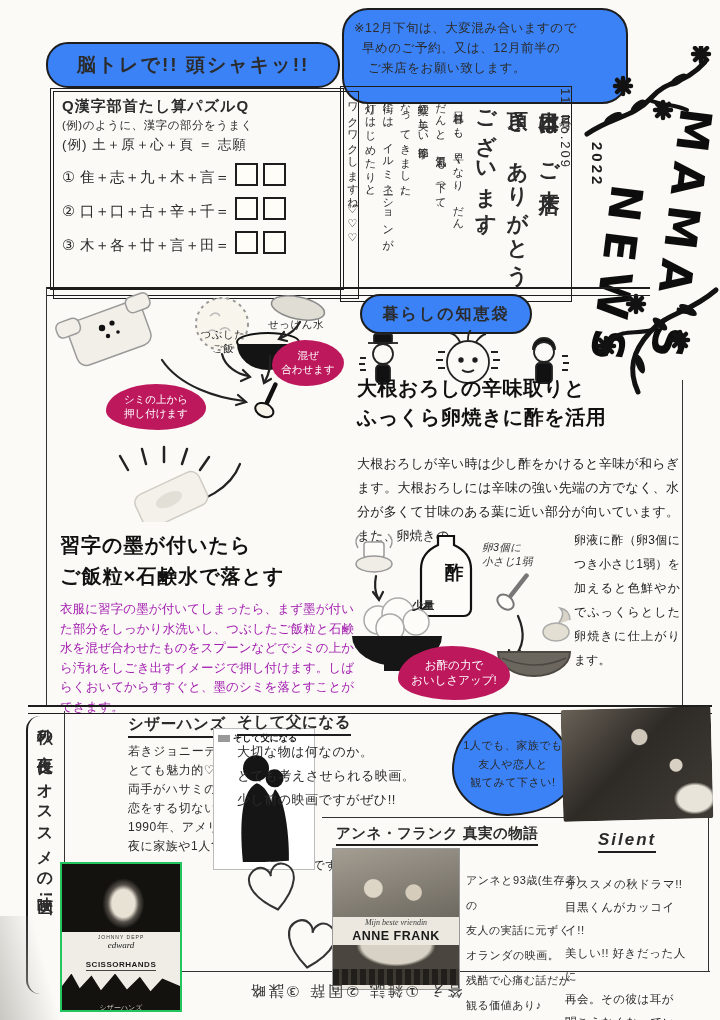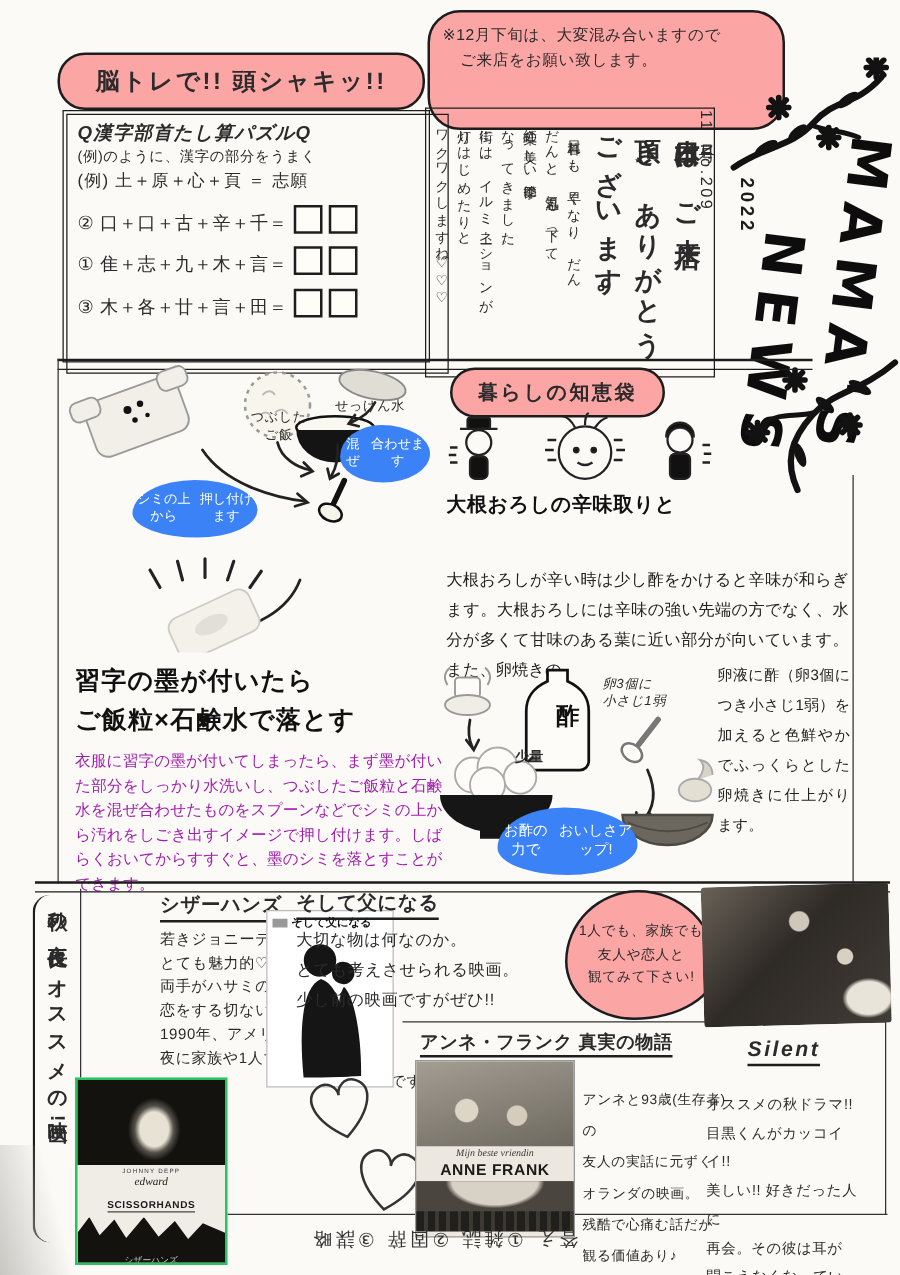--- a/index.html
+++ b/index.html
@@ -1,61 +1,62 @@
 <!DOCTYPE html>
 <html><head>
 <meta charset="utf-8">
 <style>
   html,body{margin:0;padding:0;}
   body{width:720px;height:1020px;background:#f3f2ee;font-family:"Liberation Sans","DejaVu Sans",sans-serif;color:#1d1d1d;}
   #paper{position:relative;width:720px;height:1020px;background:#fbfaf6;overflow:hidden;}
   .abs{position:absolute;}
-  .cloud{border:2px solid #1d1d1d;background:#fca5a5;}
+  .cloud{border:2px solid #1d1d1d;background:#3b82f6;}
   .vtext{writing-mode:vertical-rl;text-orientation:mixed;}
   .hand{color:#2b2b2b;letter-spacing:.5px;}
   .hr2{border-top:2.5px solid #1d1d1d;border-bottom:1.2px solid #1d1d1d;height:6px;}
   .vline{width:0;border-left:1.5px solid #333;}
-  .blackbubble{background:#3b82f6;color:#fff;display:flex;flex-direction:row;align-items:center;justify-content:center;text-align:center;line-height:1.3;}
+  .blackbubble{background:#be185d;color:#fff;display:flex;flex-direction:column;align-items:center;justify-content:center;text-align:center;line-height:1.3;}
   .sq{display:inline-block;width:19px;height:19px;border:2px solid #1d1d1d;margin-left:5px;vertical-align:-4px;background:#fffdf8;}
   .ptitle{font-weight:bold;color:#111;}
   .ul2{border-bottom:2.2px solid #1d1d1d;padding-bottom:1px;display:inline-block;}
   .note-line{font-size:12px;line-height:19px;color:#2b2b2b;letter-spacing:.5px;}
   #masthead-title{writing-mode:vertical-rl;font-family:"DejaVu Sans",sans-serif;font-weight:bold;font-size:44px;letter-spacing:10px;line-height:1.35;transform:rotate(7deg);color:#0d0d0d;}
   #masthead-title span{display:block;}
   #masthead-title .t2{margin-top:84px;}
   .gmain{font-size:21px;line-height:1.5;font-weight:bold;letter-spacing:2px;}
   .gbody{font-size:11px;line-height:1.6;letter-spacing:1px;}
   .poster{overflow:hidden;}
 </style>
 </head>
 <body>
 
 <div id="paper">
 
   <div class="abs cloud hand" style="left:342px;top:8px;width:262px;height:76px;border-radius:26px;padding:8px 10px;font-size:12.5px;line-height:1.6;">
     <div>※12月下旬は、大変混み合いますので</div>
+    <div style="padding-left:8px;">早めのご予約、又は、12月前半の</div>
     <div style="padding-left:14px;">ご来店をお願い致します。</div>
   </div>
 
   <div class="abs cloud hand" style="left:46px;top:42px;width:290px;height:42px;border-radius:22px;display:flex;align-items:center;justify-content:center;font-size:19px;font-weight:bold;letter-spacing:2px;">
     <span>脳トレで!! 頭シャキッ!!</span>
   </div>
 
   <div class="abs" style="left:50px;top:88px;width:288px;height:196px;border:1.6px solid #1d1d1d;padding:2px;">
     <div class="hand" style="border:1.6px solid #1d1d1d;width:100%;height:100%;padding:5px 8px;">
-      <div style="font-size:15px;font-weight:bold;letter-spacing:1px;font-style:italic;">Q漢字部首たし算パズルQ</div>
+      <div style="font-size:15px;font-weight:bold;letter-spacing:1px;">Q漢字部首たし算パズルQ</div>
       <div style="font-size:11.5px;margin-top:2px;">(例)のように、漢字の部分をうまく</div>
       <div style="font-size:13.5px;margin-top:3px;letter-spacing:1px;">(例) 土＋原＋心＋頁 ＝ 志願</div>
+      <div style="font-size:14.5px;margin-top:9px;">
+        <span>①</span>
+        <span>隹＋志＋九＋木＋言＝</span><span class="sq"></span><span class="sq"></span>
+      </div>
       <div style="font-size:14.5px;margin-top:10px;">
         <span>②</span>
         <span>口＋口＋古＋辛＋千＝</span><span class="sq"></span><span class="sq"></span>
-      </div>
-      <div style="font-size:14.5px;margin-top:9px;">
-        <span>①</span>
-        <span>隹＋志＋九＋木＋言＝</span><span class="sq"></span><span class="sq"></span>
       </div>
       <div style="font-size:14.5px;margin-top:10px;">
         <span>③</span>
         <span>木＋各＋廿＋言＋田＝</span><span class="sq"></span><span class="sq"></span>
       </div>
     </div>
   </div>
 
   <div class="abs vtext hand" style="left:340px;top:86px;width:218px;height:198px;border:1.6px solid #1d1d1d;padding:8px 6px;overflow:hidden;">
     <div class="gmain">本日は、ご来店</div>
@@ -195,22 +196,23 @@
         <circle cx="119" cy="30" r="1.8" fill="#111"></circle>
       <path d="M106,40 q6,4 12,0" fill="none"></path>
       <path d="M82,22 h7 M80,30 h7 M82,38 h7 M142,22 h-7 M144,30 h-7 M142,38 h-7" stroke-width="2"></path>
       <path d="M188,8 a11,11 0 0 1 11,11 h-22 a11,11 0 0 1 11,-11" fill="#111"></path>
       <circle cx="188" cy="22" r="10"></circle>
       <rect x="180" y="33" width="16" height="20" rx="4" fill="#111"></rect>
       <path d="M206,26 h6 M207,33 h6 M206,40 h6" stroke-width="2"></path>
     </g>
   </svg>
 
-  <div class="abs ptitle" style="left:357px;top:393px;font-size:16px;line-height:1.45;letter-spacing:.5px;">
+  <div class="abs ptitle" style="left:357px;top:374px;font-size:20px;line-height:1.45;letter-spacing:.5px;">
     <div>大根おろしの辛味取りと</div>
+    <div>ふっくら卵焼きに酢を活用</div>
   </div>
   <div class="abs" style="left:357px;top:452px;width:322px;font-size:13px;line-height:24px;color:#222;text-align:justify;">大根おろしが辛い時は少し酢をかけると辛味が和らぎます。大根おろしには辛味の強い先端の方でなく、水分が多くて甘味のある葉に近い部分が向いています。また、卵焼きの</div>
   <div class="abs" style="left:574px;top:528px;width:106px;font-size:12px;line-height:24px;color:#222;text-align:justify;">卵液に酢（卵3個につき小さじ1弱）を加えると色鮮やかでふっくらとした卵焼きに仕上がります。</div>
 
   <svg class="abs" style="left:350px;top:528px;" width="230" height="180" viewBox="0 0 230 180">
     <g stroke="#999" fill="#fdfcf8" stroke-width="1.5">
       <path d="M8,20 q-5,-8 2,-14 M40,20 q5,-8 -2,-14" fill="none"></path>
       <rect x="14" y="14" width="20" height="16" rx="3"></rect>
       <ellipse cx="24" cy="36" rx="18" ry="8" fill="#efede5"></ellipse>
     </g>

